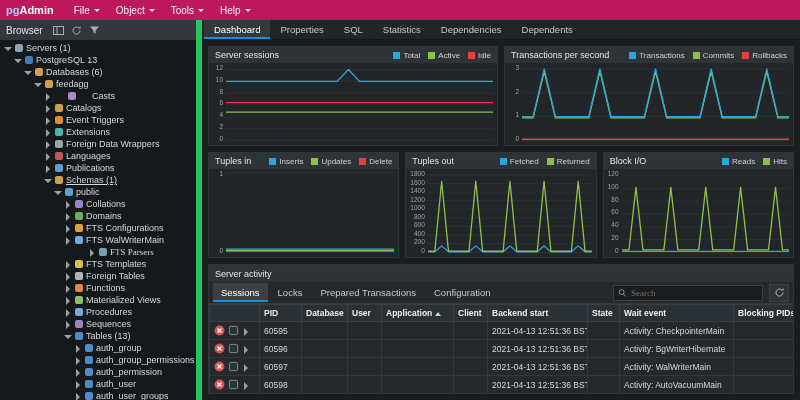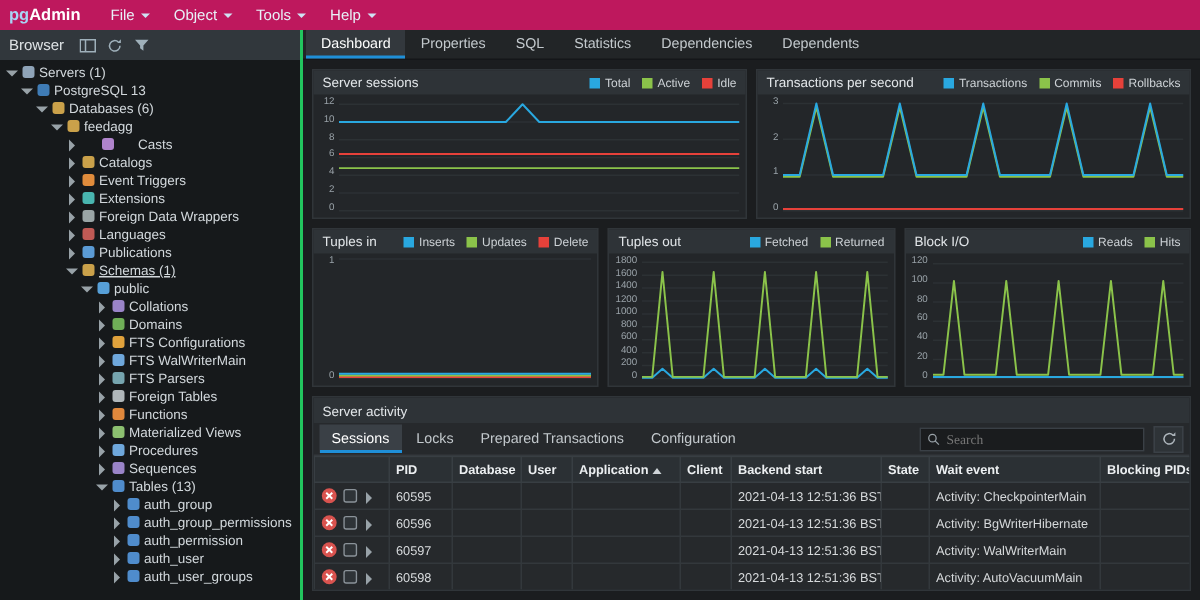--- a/index.html
+++ b/index.html
@@ -6,21 +6,21 @@
   html,body{width:800px;height:400px;overflow:hidden;background:#1b1d1f;
     font-family:"Liberation Sans",sans-serif;-webkit-font-smoothing:antialiased}
   
   .topbar{height:20px;background:#be185d;display:flex;align-items:center;padding:0 6px}
   .logo{display:flex;align-items:center;font-size:11px;font-weight:bold;margin-right:12px;cursor:default}
   .logo-mark{color:#a8d4f5}.logo-rest{color:#fff}
   .menu{display:flex;align-items:center;gap:4px;color:#e8f1f8;font-size:10px;padding:0 8px;height:20px;cursor:pointer}
   .caret{width:0;height:0;border-left:3px solid transparent;border-right:3px solid transparent;border-top:3px solid #cfe2f3}
   
   .workspace{display:flex;height:380px}
-  .sidebar{width:202px;flex:0 0 202px;background:#16191b;border-right:2px solid #22c55e;display:flex;flex-direction:column}
+  .sidebar{width:202px;flex:0 0 202px;background:#16191b;border-right:6px solid #22c55e;display:flex;flex-direction:column}
   .sidebar-header{height:20px;background:#31373c;display:flex;align-items:center;padding:0 6px;gap:10px;flex:0 0 20px}
   .sidebar-title{font-size:10px;color:#dfe3e6}
   .sidebar-tools{display:flex;gap:7px;align-items:center}
   .tool-ic{width:11px;height:11px;display:inline-flex;cursor:pointer}
   .tree{flex:1;overflow:hidden;padding-top:2px}
   .tree-row{display:flex;align-items:center;height:12px;gap:3px;color:#d2d8dc;font-size:9px;white-space:nowrap;cursor:pointer}
   .chev{width:8px;height:8px;flex:0 0 8px;position:relative;display:inline-block}
   .chev.expanded::after{content:"";position:absolute;top:3px;left:0;border-left:4px solid transparent;border-right:4px solid transparent;border-top:4px solid #98a2a8}
   .chev.collapsed::after{content:"";position:absolute;top:1px;left:2px;border-top:4px solid transparent;border-bottom:4px solid transparent;border-left:4px solid #98a2a8}
   .ticon{width:8px;height:8px;flex:0 0 8px;border-radius:2px}
@@ -194,24 +194,29 @@
         <div class="tree-row" style="padding-left: 64px;">
           <span class="chev collapsed"></span>
           <span class="ticon" style="background: rgb(224, 162, 60);"></span>
           <span>FTS Configurations</span>
         </div>
         <div class="tree-row" style="padding-left: 64px;">
           <span class="chev collapsed"></span>
           <span class="ticon" style="background: rgb(111, 168, 220);"></span>
           <span>FTS WalWriterMain</span>
         </div>
-        <div class="tree-row" style="padding-left: 64px;">
+        <div class="tree-row" style="padding-left: 88px; font-family: Liberation Serif, serif;">
           <span class="chev collapsed"></span>
           <span class="ticon" style="background: rgb(118, 165, 175);"></span>
           <span>FTS Parsers</span>
+        </div>
+        <div class="tree-row" style="padding-left: 64px;">
+          <span class="chev collapsed"></span>
+          <span class="ticon" style="background: rgb(216, 194, 74);"></span>
+          <span>FTS Templates</span>
         </div>
         <div class="tree-row" style="padding-left: 64px;">
           <span class="chev collapsed"></span>
           <span class="ticon" style="background: rgb(176, 183, 186);"></span>
           <span>Foreign Tables</span>
         </div>
         <div class="tree-row" style="padding-left: 64px;">
           <span class="chev collapsed"></span>
           <span class="ticon" style="background: rgb(224, 136, 60);"></span>
           <span>Functions</span>

